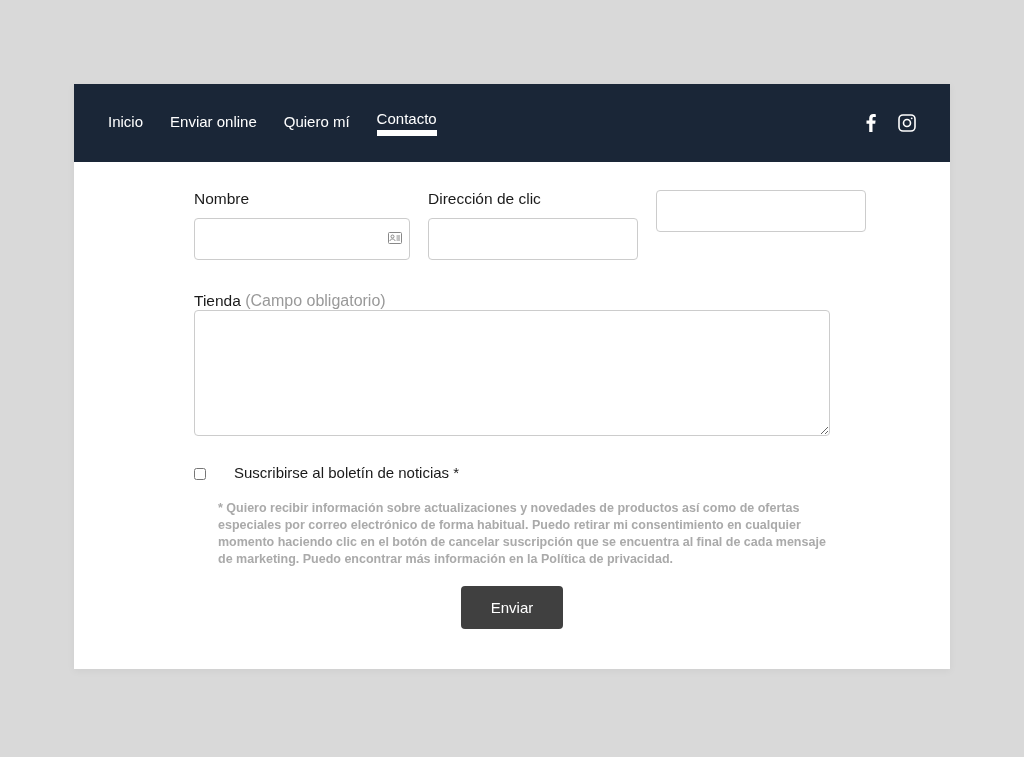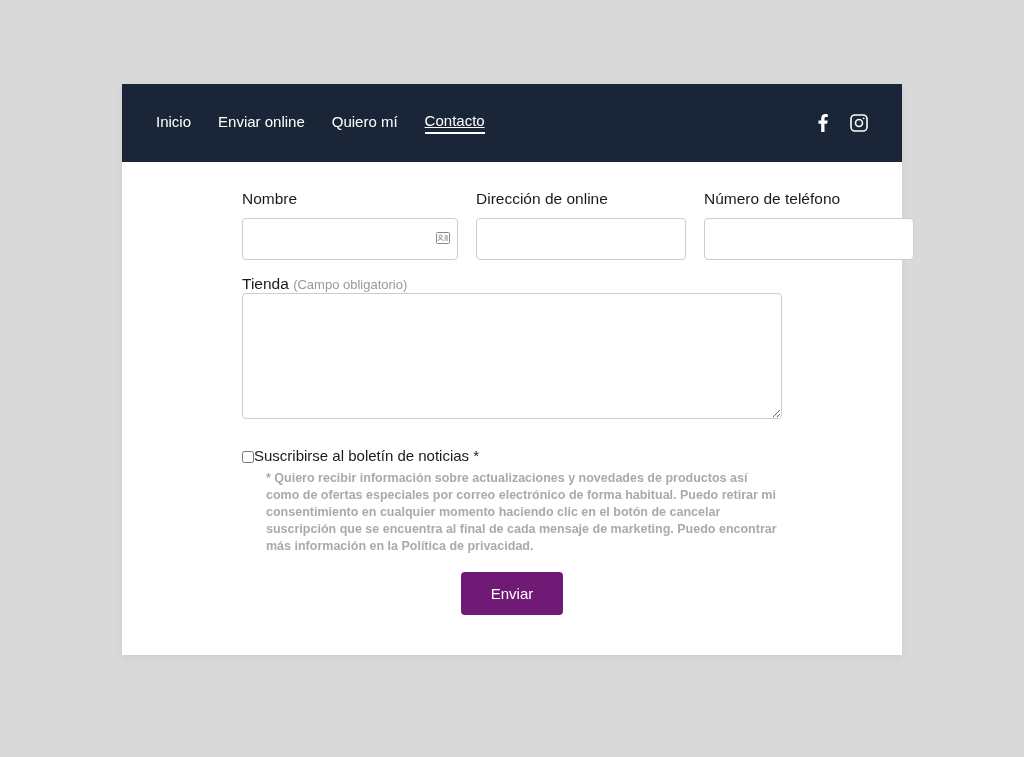--- a/index.html
+++ b/index.html
@@ -13,21 +13,21 @@
       font-family: -apple-system, BlinkMacSystemFont, "Segoe UI", Helvetica, Arial, sans-serif;
       width: 1024px;
       height: 757px;
       display: flex;
       align-items: flex-start;
       justify-content: center;
       padding-top: 84px;
     }
 
     .page-container {
-      width: 780px;
+      width: 876px;
       background-color: #ffffff;
       box-shadow: 0 2px 8px rgba(0,0,0,0.05);
     }
 
     .header {
       background-color: #1a2637;
       height: 78px;
       display: flex;
       align-items: center;
       justify-content: space-between;
@@ -42,22 +42,21 @@
 
     .nav-item {
       color: #ffffff;
       font-size: 15px;
       font-weight: 400;
       cursor: pointer;
       padding-bottom: 3px;
     }
 
     .nav-item.active {
-      border-bottom: 2px solid #ffffff;
-      text-decoration: underline;
+      border-bottom: 6px solid #ffffff;
     }
 
     .social-icons {
       display: flex;
       align-items: center;
       gap: 22px;
     }
 
     .social-icon {
       color: #ffffff;
@@ -67,21 +66,21 @@
       justify-content: center;
     }
 
     .form-container {
       padding: 28px 120px 40px 120px;
     }
 
     .form-row {
       display: flex;
       gap: 18px;
-      margin-bottom: 15px;
+      margin-bottom: 32px;
     }
 
     .form-col {
       flex: 1;
       display: flex;
       flex-direction: column;
     }
 
     .form-col-name {
       flex: 0 0 216px;
@@ -97,21 +96,21 @@
 
     .form-label {
       font-size: 15.5px;
       color: #1a1a1a;
       margin-bottom: 10px;
       font-weight: 400;
     }
 
     .form-label .required-hint {
       color: #999999;
-      font-size: 13px;
+      font-size: 16px;
       font-weight: 300;
     }
 
     .form-input {
       height: 42px;
       border: 1px solid #cccccc;
       border-radius: 4px;
       padding: 0 10px;
       font-size: 14px;
       width: 100%;
@@ -142,22 +141,22 @@
       resize: both;
     }
 
     .form-full {
       margin-bottom: 24px;
     }
 
     .checkbox-row {
       display: flex;
       align-items: flex-start;
-      gap: 0;
-      margin-bottom: 6px;
+      gap: 28px;
+      margin-bottom: 19px;
     }
 
     .checkbox-input {
       margin-top: 4px;
       width: 12px;
       height: 12px;
       cursor: pointer;
     }
 
     .checkbox-label {
@@ -173,21 +172,21 @@
       margin-bottom: 18px;
       font-weight: 700;
     }
 
     .submit-row {
       display: flex;
       justify-content: center;
     }
 
     .submit-button {
-      background-color: #701a75;
+      background-color: #404040;
       color: #ffffff;
       border: none;
       border-radius: 4px;
       padding: 13px 30px;
       font-size: 15px;
       cursor: pointer;
       font-family: inherit;
     }
   </style>
 </head>
@@ -231,25 +230,24 @@
                 <circle cx="4.5" cy="4.5" r="1.5"></circle>
                 <path d="M2 9c0-1.2 1.1-2 2.5-2s2.5.8 2.5 2"></path>
                 <line x1="8.5" y1="4" x2="12" y2="4"></line>
                 <line x1="8.5" y1="6" x2="12" y2="6"></line>
                 <line x1="8.5" y1="8" x2="12" y2="8"></line>
               </svg>
           </span>
         </div>
       </div>
       <div class="form-col form-col-email">
-        <label class="form-label">Dirección de online</label>
+        <label class="form-label">Dirección de clic</label>
         <input type="email" class="form-input" style="">
       </div>
       <div class="form-col form-col-phone">
-        <label class="form-label">Número de teléfono</label>
         <input type="tel" class="form-input" style="">
       </div>
     </div>
 
     <div class="form-full">
       <label class="form-label">
         <span>Tienda</span>
         <span class="required-hint">(Campo obligatorio)</span>
       </label>
       <textarea class="form-textarea" style=""></textarea>

